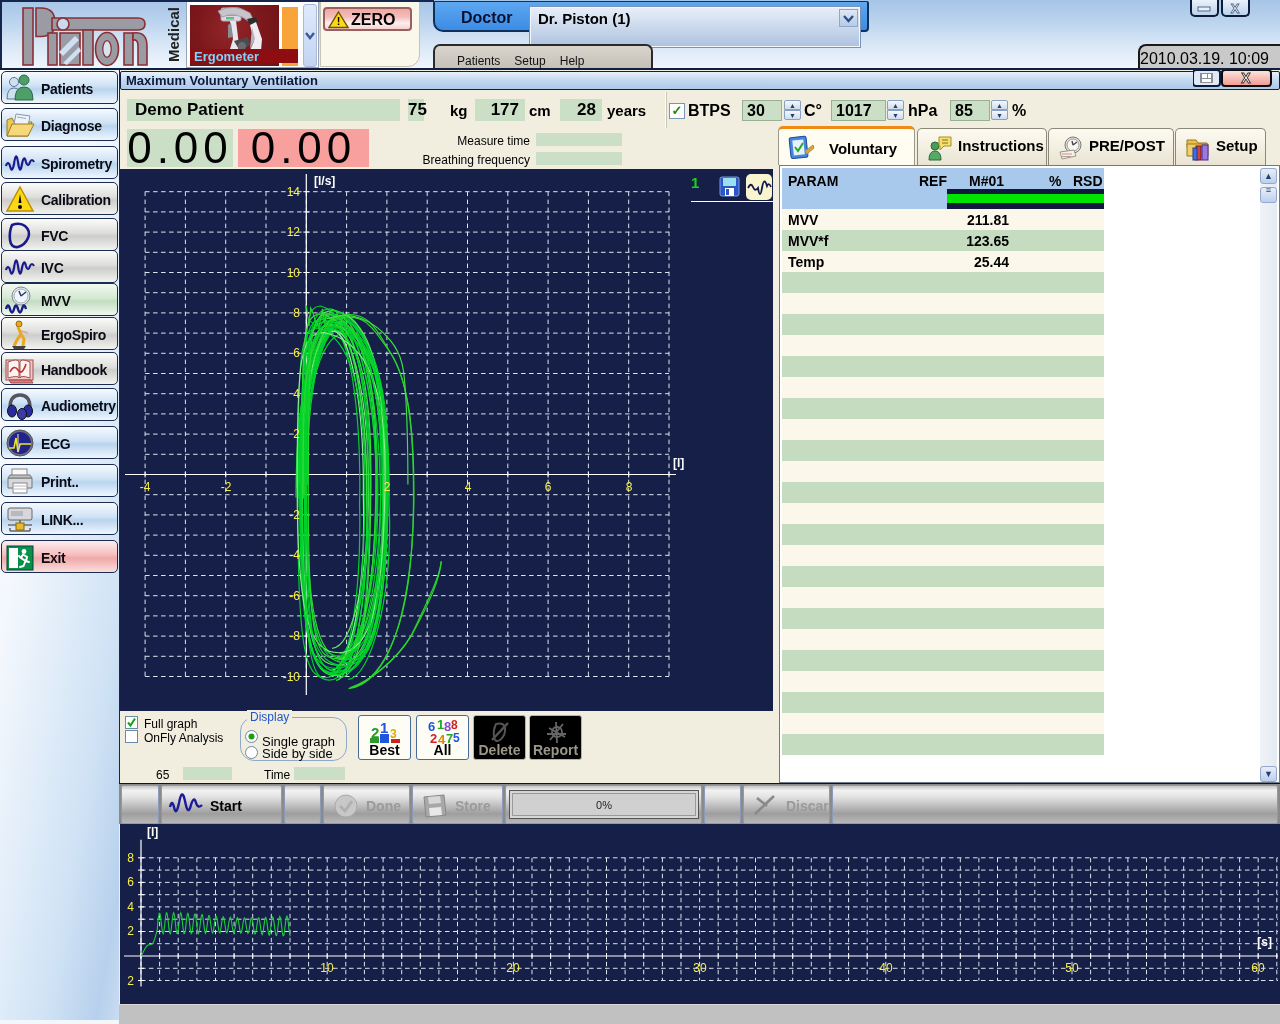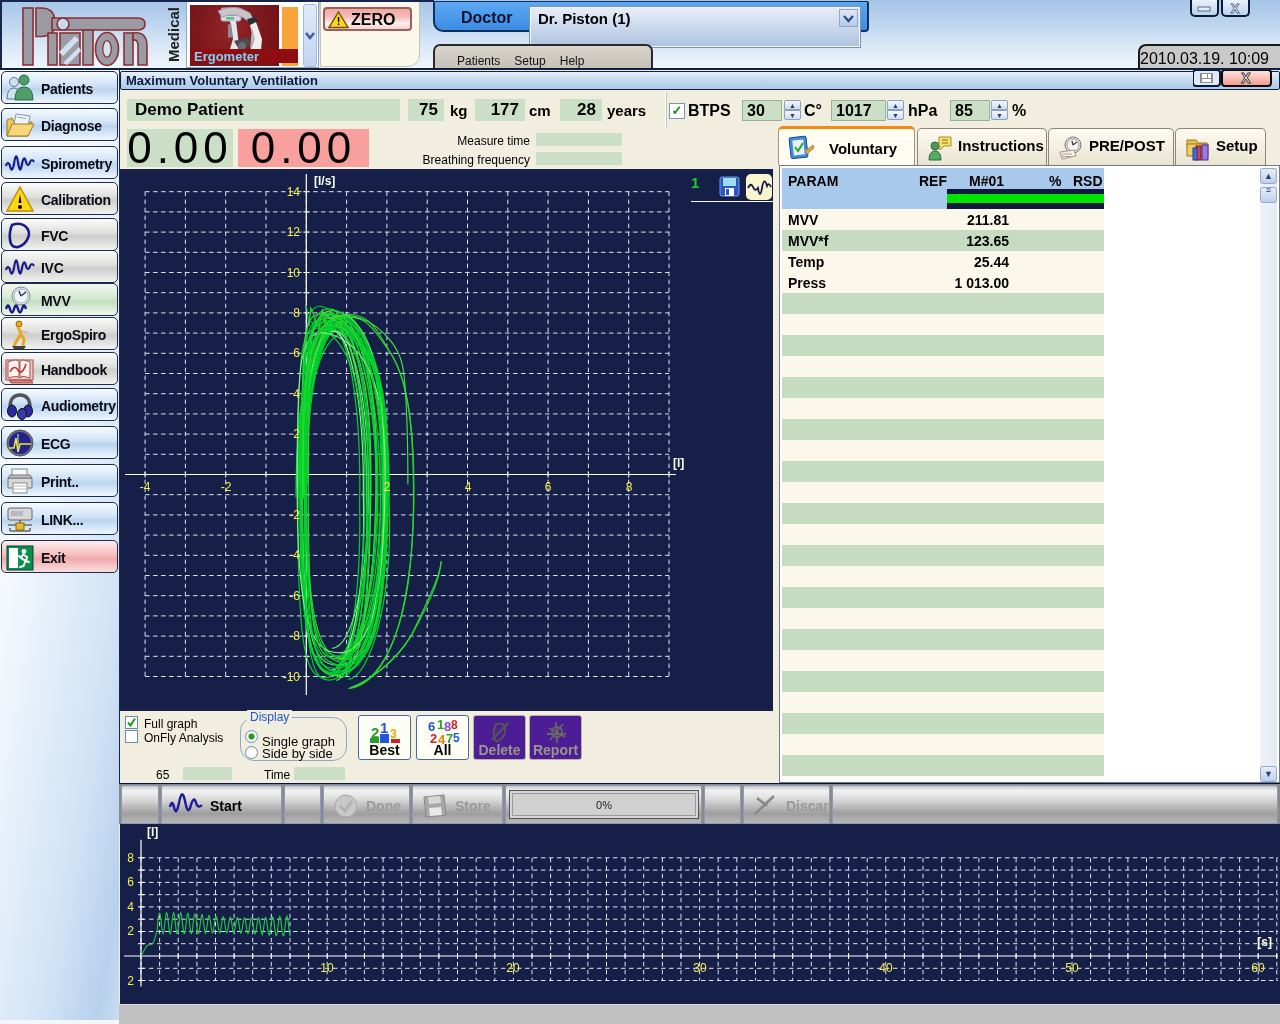--- a/index.html
+++ b/index.html
@@ -86,21 +86,21 @@
 #pthead{position:relative;width:322px;height:41px;background:#a9c9ec;font-size:14px;font-weight:bold}
 
 #vscroll{position:absolute;right:2px;top:2px;width:17px;height:614px;background:linear-gradient(90deg,#f0f3f8,#e4eaf2)}
 .scbtn{position:absolute;left:0;width:17px;height:16px;background:linear-gradient(180deg,#e7eefa,#bccfec);border:1px solid #93a8cc;border-radius:3px;color:#24406e;text-align:center;font-size:9px;line-height:15px}
 
 #ctrlrow{left:120px;top:711px;width:653px;height:71px;background:#f1eee0}
 .cklbl{position:absolute;font-size:12px;color:#000}
 #dispgrp{position:absolute;left:120px;top:6px;width:107px;height:44px;border:1px solid #90a8c8;border-radius:14px}
 #dispgrp .glbl{position:absolute;left:6px;top:-8px;background:#f1eee0;padding:0 3px;font-size:12px;color:#2255cc}
 .bbtn{position:absolute;top:4px;width:53px;height:45px;background:#fdfcf5;border:1px solid #4a6a9a;border-radius:3px;text-align:center}
-.bbtn.dis{background:#4c1d95;border-color:#b8b4a4}
+.bbtn.dis{background:#000000;border-color:#b8b4a4}
 .bbtn .bl{position:absolute;left:0;bottom:1px;width:100%;font-size:14px;font-weight:bold;color:#000000}
 .bbtn.dis .bl{color:#9a968a}
 #timerow{position:absolute;left:0;top:56px;width:653px;height:15px;font-size:12px}
 
 #toolbar{left:119px;top:783px;width:1161px;height:41px;background:#8a8a8a;border-top:1px solid #0a123c}
 .tseg{position:absolute;top:1px;height:39px;background:linear-gradient(180deg,#c6c6c6 0%,#f2f2f2 12%,#e2e2e2 30%,#9e9e9e 75%,#b8b8b8 100%);border:1px solid #8a9ab8;border-radius:2px}
 .tseg .tt{position:absolute;font-size:14px;font-weight:bold}
 
 #botchart{left:120px;top:824px;width:1160px;height:180px;background:#161f48}
 #statusbar{left:119px;top:1004px;width:1161px;height:20px;background:#c1c1c1;border-top:1px solid #dadada}
@@ -321,21 +321,21 @@
           <stop offset="0" stop-color="#fce8e4"></stop>
           <stop offset="1" stop-color="#f2978e"></stop>
         </linearGradient>
       </defs>
     <text x="53" y="13" text-anchor="middle" font-size="14" font-weight="bold" fill="#fff" stroke="#333" stroke-width="0.9" font-family="Liberation Sans,sans-serif">X</text>
   </svg>
 </div>
 
 <div class="abs" id="patrow">
   <div class="greenbox" id="patname">Demo Patient</div>
-  <div class="greenbox pnum" style="left:288px;width:36px">75</div>
+  <div class="greenbox pnum" style="left:288px;width:16px">75</div>
     <span class="punit" style="left:330px">kg</span>
   <div class="greenbox pnum" style="left:355px;width:50px">177</div>
     <span class="punit" style="left:409px">cm</span>
   <div class="greenbox pnum" style="left:440px;width:42px">28</div>
     <span class="punit" style="left:487px">years</span>
 
 <span style="position:absolute;left:549px;top:12px;width:16px;height:16px;background:#fff;border:1px solid #7a96b5;text-align:center;line-height:14px;font-size:13px;color:#1a8a1a;font-weight:bold">✓</span>
 <span class="btpslbl" style="left:568px">BTPS</span>
 <div class="spinbox" style="left:622px;width:40px">30</div>
     <div class="spinner" style="left:664px">
@@ -504,24 +504,20 @@
           <span class="v">211.81</span>
         </div>
         <div class="prow" style="background:#c5dcc1">
           <span class="n">MVV*f</span>
           <span class="v">123.65</span>
         </div>
         <div class="prow" style="background:#fbf8eb">
           <span class="n">Temp</span>
           <span class="v">25.44</span>
         </div>
-        <div class="prow" style="background:#fbf8eb">
-          <span class="n">Press</span>
-          <span class="v">1 013.00</span>
-        </div>
         <div class="prow" style="background:#c5dcc1"></div>
         <div class="prow" style="background:#fbf8eb"></div>
         <div class="prow" style="background:#c5dcc1"></div>
         <div class="prow" style="background:#fbf8eb"></div>
         <div class="prow" style="background:#c5dcc1"></div>
         <div class="prow" style="background:#fbf8eb"></div>
         <div class="prow" style="background:#c5dcc1"></div>
         <div class="prow" style="background:#fbf8eb"></div>
         <div class="prow" style="background:#c5dcc1"></div>
         <div class="prow" style="background:#fbf8eb"></div>

